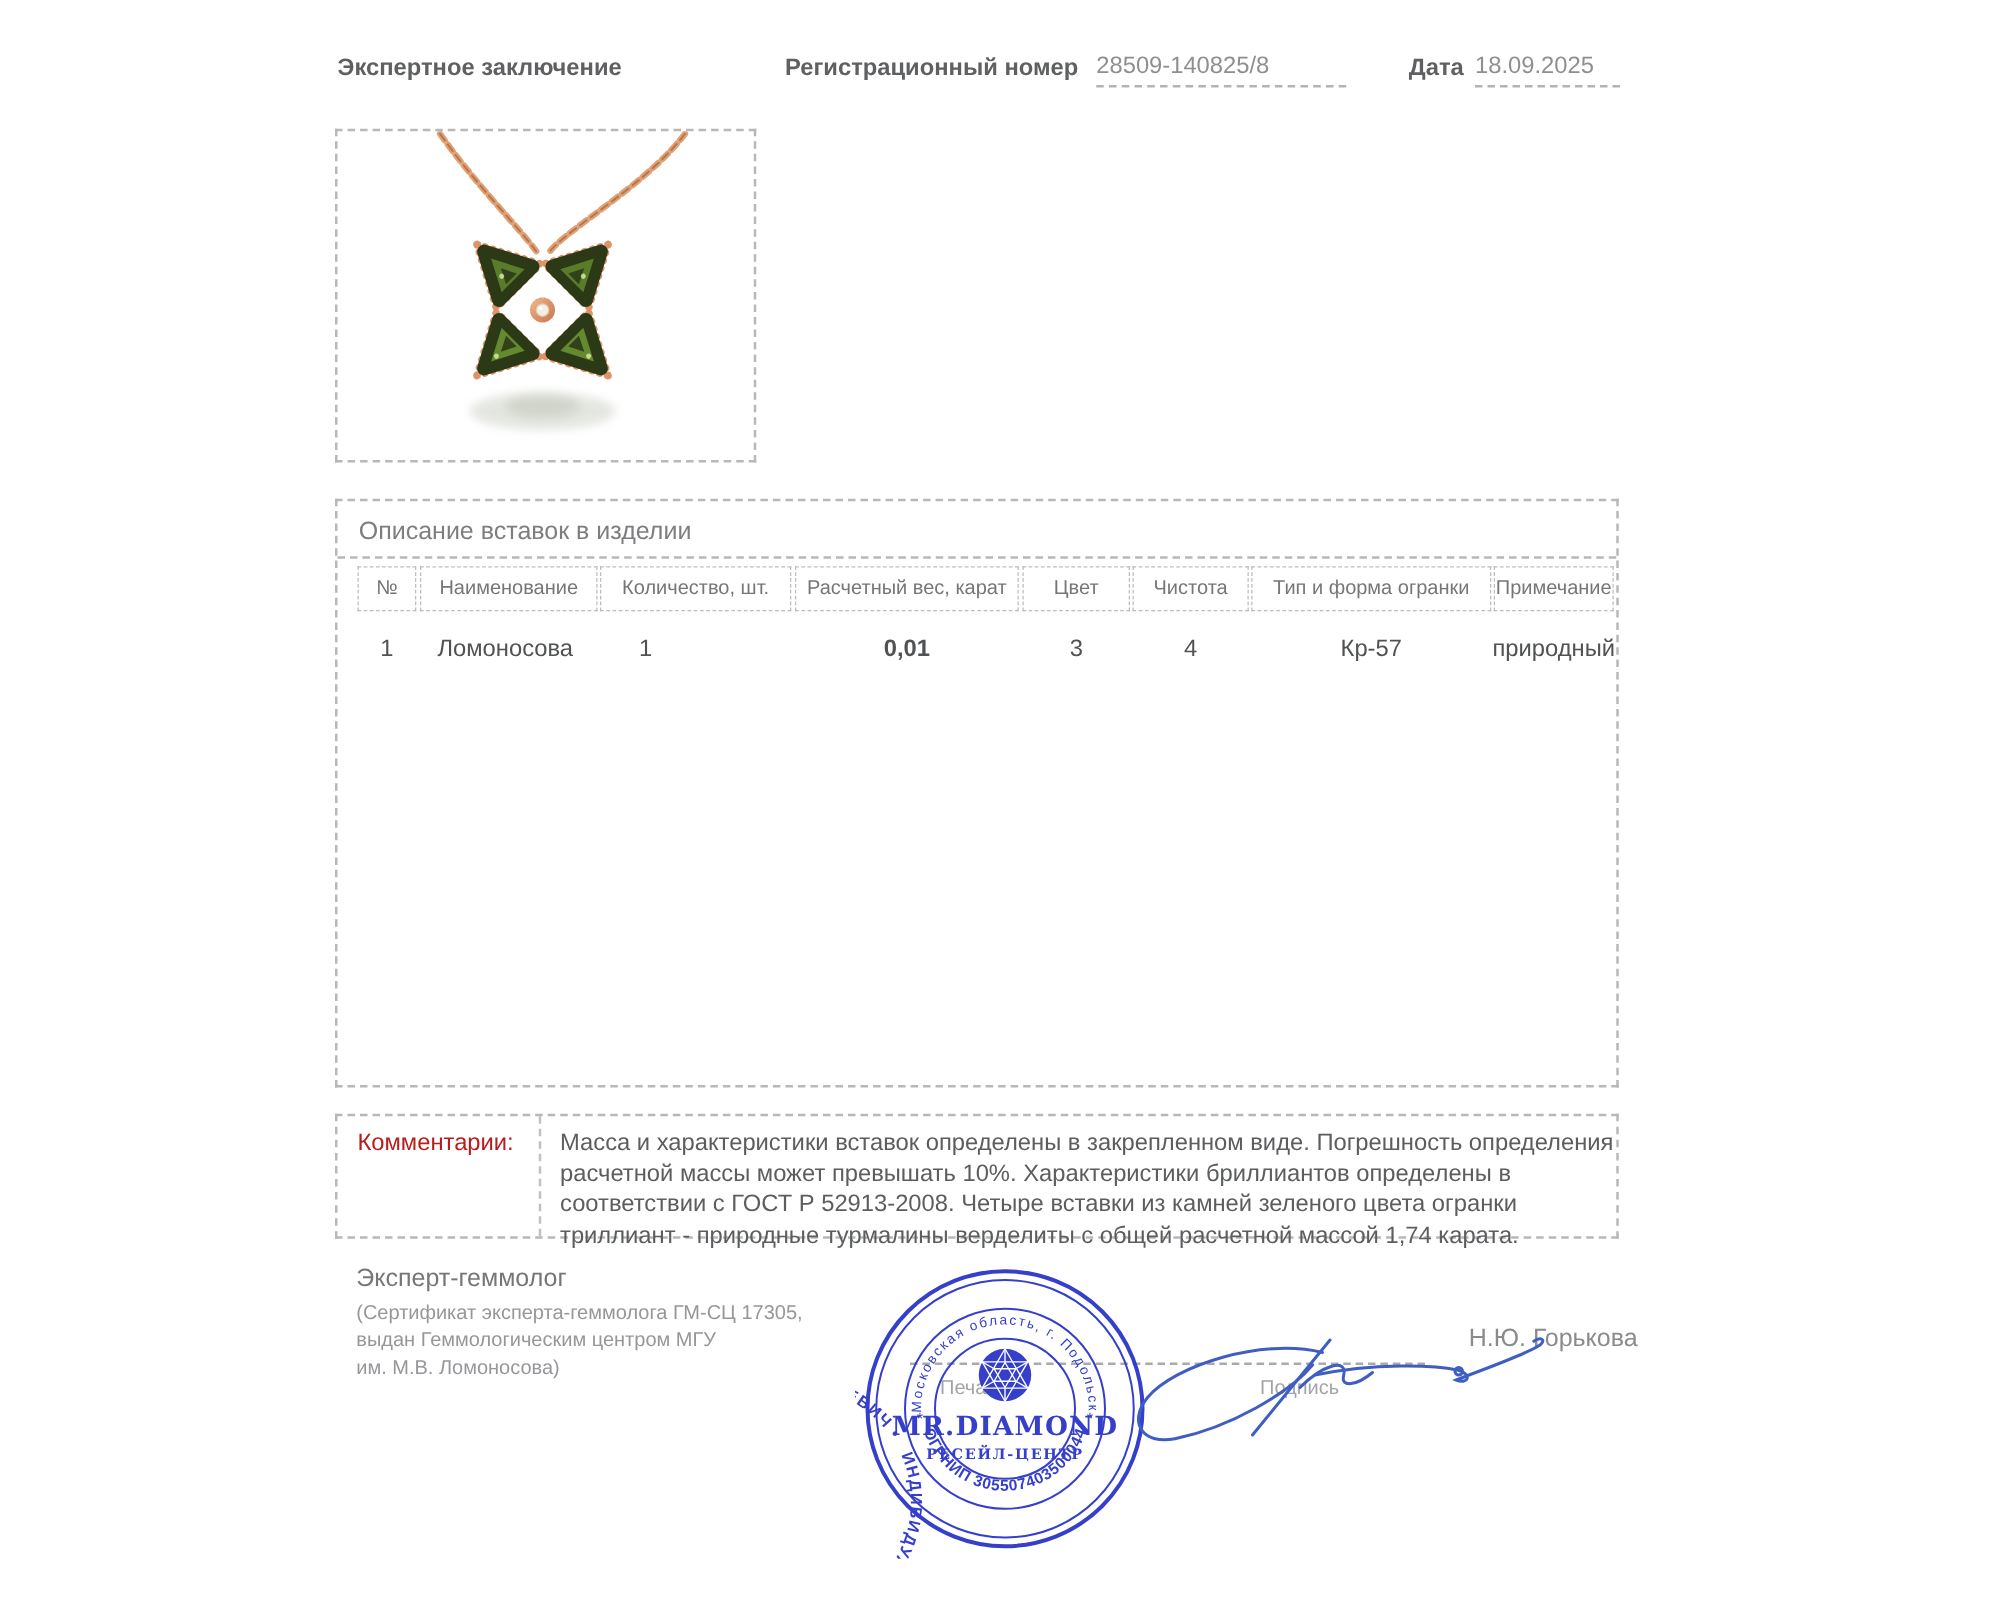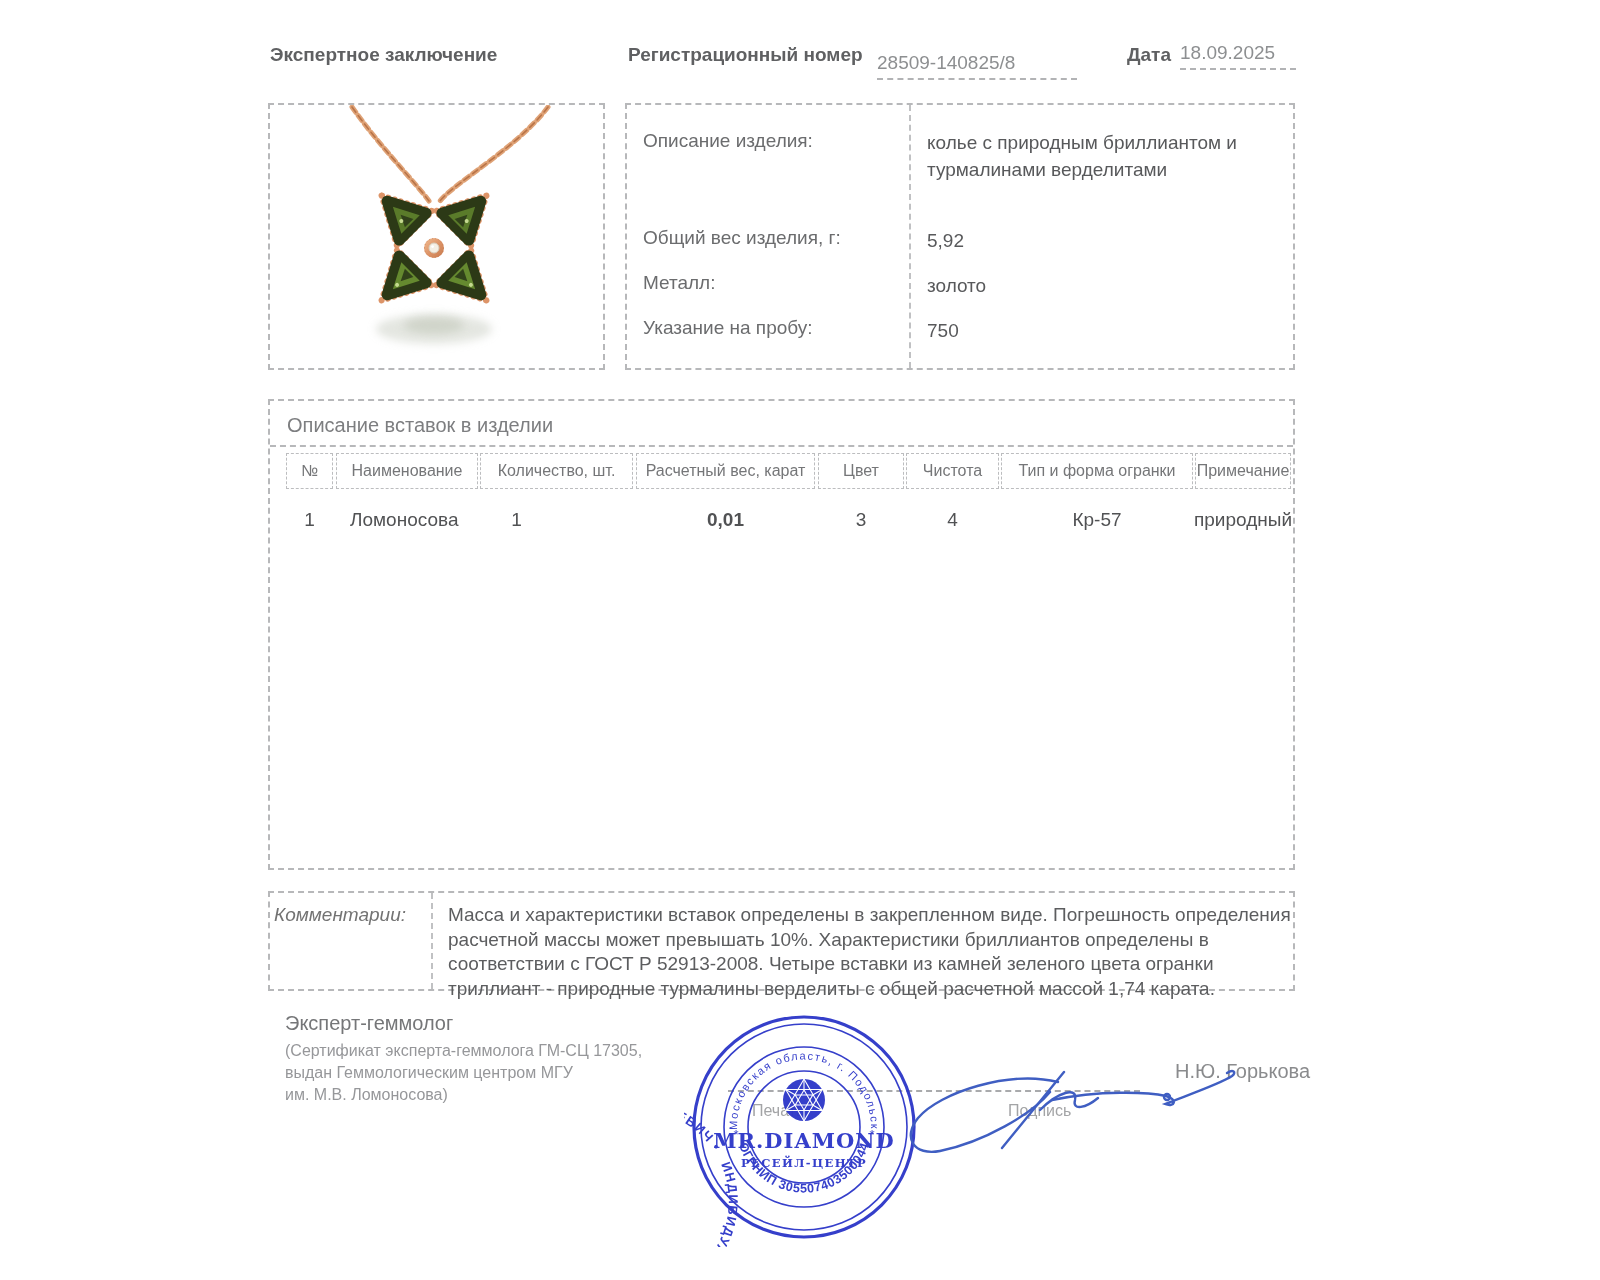--- a/index.html
+++ b/index.html
@@ -39,21 +39,21 @@
 
   svg text { user-select:none; }
 </style>
 </head>
 <body>
 
 <div class="page">
 
   <div class="abs hdr-bold" style="left:270px; top:44px;">Экспертное заключение</div>
   <div class="abs hdr-bold" style="left:628px; top:44px;">Регистрационный номер</div>
-  <div class="abs hdr-val dash-underline" style="left:877px; top:52px; width:200px;">28509-140825/8</div>
+  <div class="abs hdr-val dash-underline" style="left:877px; top:42px; width:200px;">28509-140825/8</div>
   <div class="abs hdr-bold" style="left:1127px; top:44px;">Дата</div>
   <div class="abs hdr-val dash-underline" style="left:1180px; top:42px; width:116px;">18.09.2025</div>
 
   <div class="abs dbox" style="left:268px; top:103px; width:337px; height:267px;">
     <svg width="333" height="263" viewBox="0 0 333 263">
       <defs>
         <filter id="soft" x="-50%" y="-50%" width="200%" height="200%">
             <feGaussianBlur stdDeviation="4"></feGaussianBlur>
           </filter>
         <linearGradient id="goldg" x1="0" y1="0" x2="1" y2="1">
@@ -106,35 +106,20 @@
         <g>
           <circle cx="0" cy="0" r="10" fill="url(#goldg)"></circle>
           <circle cx="0" cy="0" r="9.5" fill="none" stroke="#c77a4e" stroke-width="0.8" stroke-dasharray="0.1 3.2" stroke-linecap="round"></circle>
           <circle cx="0" cy="0" r="5" fill="#f4efe4" stroke="#d8cdbb" stroke-width="1"></circle>
           <circle cx="-1.4" cy="-1.4" r="1.4" fill="#ffffff"></circle>
         </g>
       </g>
     </svg>
   </div>
 
-  <div class="abs dbox" style="left:625px; top:103px; width:670px; height:267px;">
-    <div class="abs vdiv" style="left:282px; top:0; height:263px;"></div>
-
-    <div class="abs lbl" style="left:16px; top:25px;">Описание изделия:</div>
-    <div class="abs val" style="left:300px; top:24px; width:368px;">колье с природным бриллиантом и турмалинами верделитами</div>
-
-    <div class="abs lbl" style="left:16px; top:122px;">Общий вес изделия, г:</div>
-    <div class="abs val" style="left:300px; top:122px;">5,92</div>
-
-    <div class="abs lbl" style="left:16px; top:167px;">Металл:</div>
-    <div class="abs val" style="left:300px; top:167px;">золото</div>
-
-    <div class="abs lbl" style="left:16px; top:212px;">Указание на пробу:</div>
-    <div class="abs val" style="left:300px; top:212px;">750</div>
-  </div>
 
   <div class="abs dbox" style="left:268px; top:399px; width:1027px; height:471px;">
     <div class="abs tbl-title" style="left:17px; top:13px;text-align:right;">Описание вставок в изделии</div>
     <div class="abs hdash" style="left:0; top:44px; width:1023px;"></div>
 
     <div class="abs" style="left:0; top:52px; width:1023px; height:36px;">
       <div class="th-cell" style="left:16px;  width:47px;">№</div>
       <div class="th-cell" style="left:66px;  width:142px;">Наименование</div>
       <div class="th-cell" style="left:210px; width:153px;">Количество, шт.</div>
       <div class="th-cell" style="left:366px; width:179px;">Расчетный вес, карат</div>
@@ -151,21 +136,21 @@
       <div class="td-cell" style="left:366px; width:179px;font-weight:bold;">0,01</div>
       <div class="td-cell" style="left:548px; width:86px;">3</div>
       <div class="td-cell" style="left:636px; width:93px;">4</div>
       <div class="td-cell" style="left:731px; width:192px;">Кр-57</div>
       <div class="td-cell" style="left:925px; width:96px;">природный</div>
     </div>
   </div>
 
   <div class="abs dbox" style="left:268px; top:891px; width:1027px; height:100px;">
     <div class="abs vdiv" style="left:161px; top:0; height:96px;"></div>
-    <div class="abs lbl" style="left:4px; top:11px; color:#737373;font-style:italic;">Комментарии:</div>
+    <div class="abs lbl" style="left:16px; top:11px; color:#b91c1c;">Комментарии:</div>
     <div class="abs comment-text" style="left:178px; top:10px; width:845px;">Масса и характеристики вставок определены в закрепленном виде. Погрешность определения расчетной массы может превышать 10%. Характеристики бриллиантов определены в соответствии с ГОСТ Р 52913-2008. Четыре вставки из камней зеленого цвета огранки триллиант - природные турмалины верделиты с общей расчетной массой 1,74 карата.</div>
   </div>
 
   <div class="abs foot-title" style="left:285px; top:1012px;">Эксперт-геммолог</div>
   <div class="abs foot-cert" style="left:285px; top:1040px;">(Сертификат эксперта-геммолога ГМ-СЦ 17305,</div>
   <div class="abs foot-cert" style="left:285px; top:1062px;">выдан Геммологическим центром МГУ</div>
   <div class="abs foot-cert" style="left:285px; top:1084px;">им. М.В. Ломоносова)</div>
 
   <div class="abs" style="left:728px; top:1090px; width:412px; border-top:2px dashed #a9aaac; z-index:1;"></div>
   <div class="abs field-label" style="left:752px; top:1102px; z-index:1;">Печать</div>

